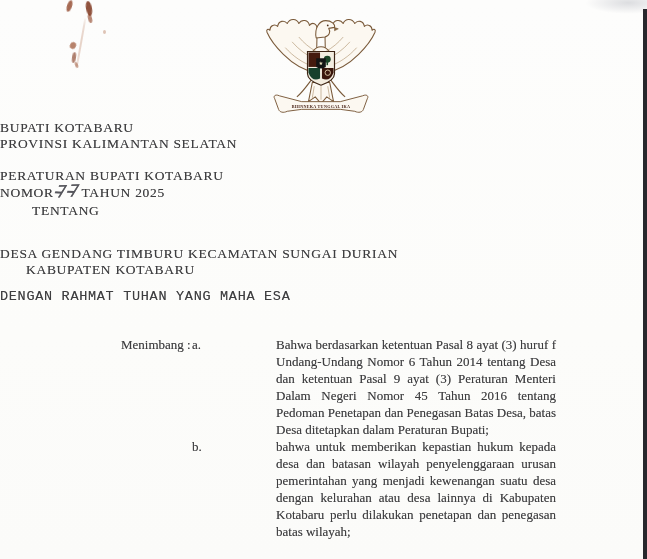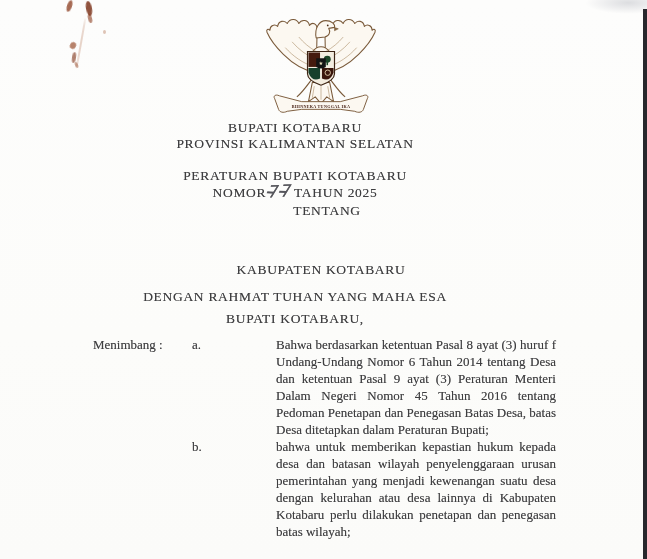--- a/index.html
+++ b/index.html
@@ -22,50 +22,50 @@
   .s5 { left:72px;  top:52px; width:4px;  height:11px; background:#7c2e12; opacity:.6;  transform:rotate(8deg); }
   .s6 { left:80px;  top:18px; width:2px;  height:50px; background:#a85c36; opacity:.25; transform:rotate(10deg); }
   .s7 { left:75px;  top:62px; width:3px;  height:6px;  background:#93421f; opacity:.5;  transform:rotate(-20deg); }
   .s8 { left:103px; top:30px; width:3px;  height:4px;  background:#a85c36; opacity:.35; }
   .cut-hint { position:absolute; left:322px; top:556px; width:160px; height:3px; overflow:hidden; opacity:.45; }
 
   
   .emblem { position:absolute; left:257px; top:11px; width:128px; height:108px; }
 
   
-  .cline { position:absolute; left:0; width:590px; text-align:center;
+  .cline { position:absolute; left:0; width:590px; 
     font-size:13.5px; letter-spacing:0.7px; white-space:nowrap;
     text-shadow:0 0 0.5px rgba(62,62,64,0.55); }
   .h1        { top:120px; }
   .h2        { top:136px; }
   .per-title { top:168px; }
   .nomor     { top:184px; height:22px; }
   .tentang   { top:203px;padding-left:32px; }
   .subj1     { top:230px; }
   .subj2     { top:246px; }
   .subj3     { top:262px;padding-left:26px; }
-  .invoc     { top:289px; }
+  .invoc     { top:289px;font-family:Liberation Mono, monospace; }
   .issuer    { top:311px; }
 
   .nomor .seg { vertical-align:top; display:inline-block; padding-top:1px; }
   .hand-num {
     display:inline-block; position:relative; margin:0 1px 0 2px;
     font-family:"DejaVu Sans", sans-serif; font-size:17px; line-height:17px;
     color:#56565c; letter-spacing:1.5px;
     transform:skewX(-16deg) rotate(-3deg) translateY(-1px);
   }
   .hand-num .xbar { position:absolute; width:7px; height:1.5px; background:#56565c; top:8px; }
   .hand-num .xb1 { left:-1px; transform:rotate(6deg); }
   .hand-num .xb2 { left:11px; transform:rotate(6deg); }
 
   
   .cons { position:absolute; left:93px; top:336px; width:464px;
     font-size:13px; line-height:17px; text-shadow:0 0 0.5px rgba(62,62,64,0.5); }
   .cons-row { display:grid; grid-template-columns:99px 36px 328px; }
-  .cons-label { white-space:nowrap; }
+  .cons-label { white-space:nowrap;margin-left:28px; }
   .cons-text { text-align:justify;margin-left:48px; }
 </style>
 </head>
 <body>
 
 <div class="page">
 
   <div class="edge-shadow-top"></div>
   <div class="edge-bar"></div>
   <div class="stain s1"></div>
@@ -118,24 +118,24 @@
   <div class="cline h2">PROVINSI KALIMANTAN SELATAN</div>
 
   <div class="cline per-title">PERATURAN BUPATI KOTABARU</div>
 
   <div class="cline nomor">
     <span class="seg">NOMOR</span><span class="hand-num"><span>77</span><i class="xbar xb1"></i><i class="xbar xb2"></i></span><span class="seg">TAHUN 2025</span>
   </div>
 
   <div class="cline tentang">TENTANG</div>
 
+  <div class="cline subj2">DESA GENDANG TIMBURU KECAMATAN SUNGAI DURIAN</div>
   <div class="cline subj3">KABUPATEN KOTABARU</div>
 
   <div class="cline invoc">DENGAN RAHMAT TUHAN YANG MAHA ESA</div>
-  <div class="cline issuer">BUPATI KOTABARU,</div>
 
   <div class="cons">
     <div class="cons-row">
       <div class="cons-label"><span>Menimbang</span> <span>:</span></div>
       <div class="cons-marker">a.</div>
       <div class="cons-text">Bahwa berdasarkan ketentuan Pasal 8 ayat (3) huruf f Undang-Undang Nomor 6 Tahun 2014 tentang Desa dan ketentuan Pasal 9 ayat (3) Peraturan Menteri Dalam Negeri Nomor 45 Tahun 2016 tentang Pedoman Penetapan dan Penegasan Batas Desa, batas Desa ditetapkan dalam Peraturan Bupati;</div>
     </div>
     <div class="cons-row">
       <div class="cons-label"></div>
       <div class="cons-marker">b.</div>

